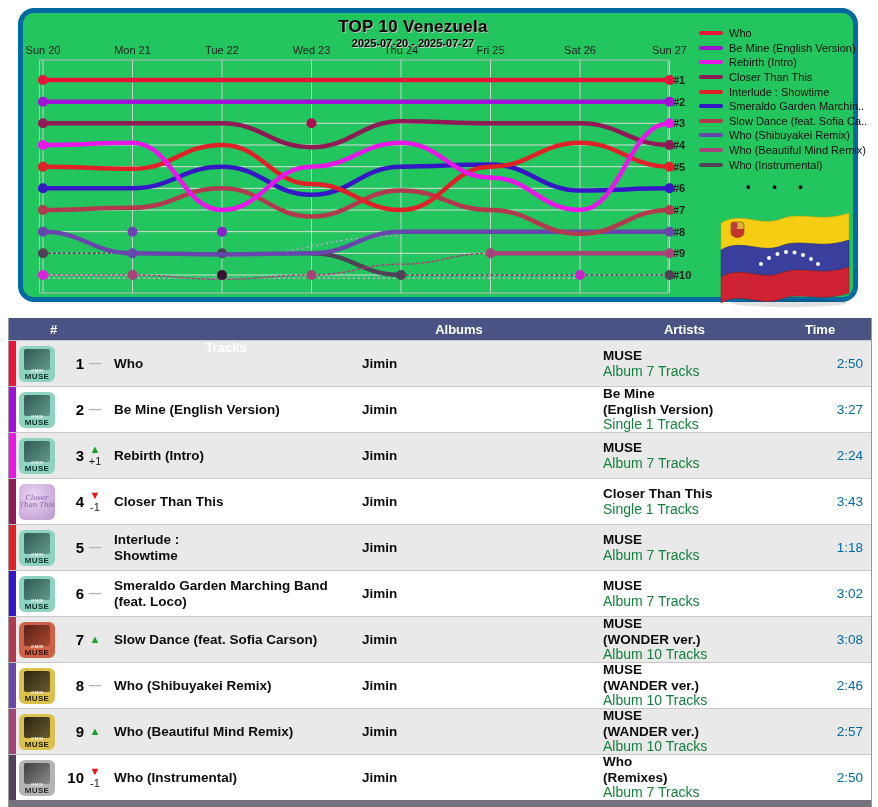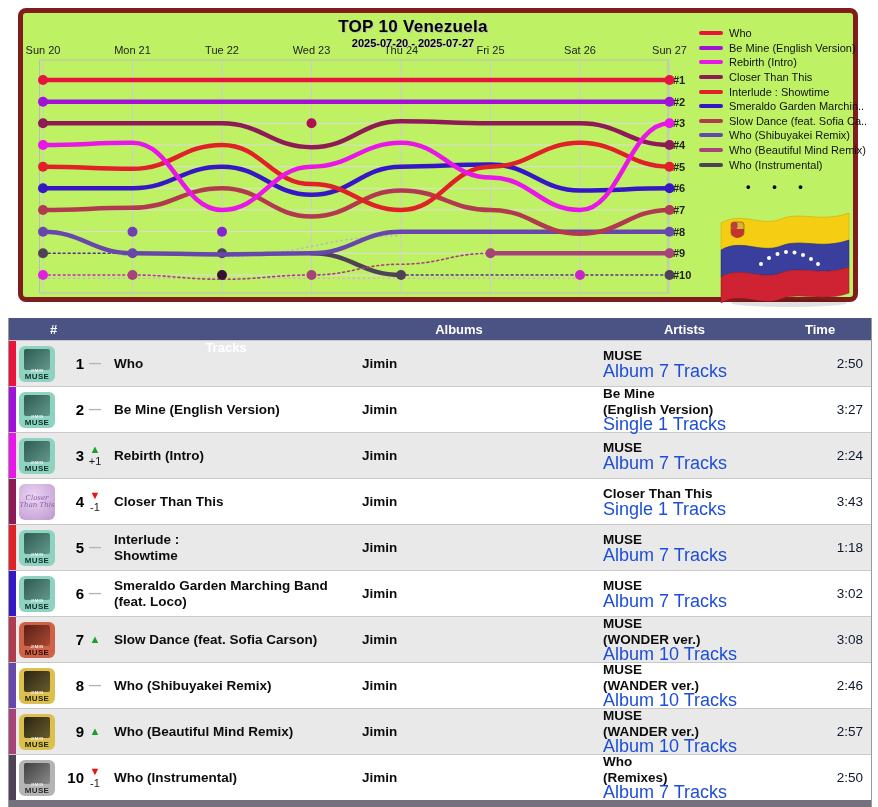--- a/index.html
+++ b/index.html
@@ -1,20 +1,20 @@
 <!DOCTYPE html>
 <html><head>
 <meta charset="utf-8">
 <style>
   html,body{margin:0;padding:0;background:#fff;font-family:"Liberation Sans",sans-serif;}
   #stage{position:relative;width:878px;height:807px;background:#fff;overflow:hidden;}
 
   
   #chart-panel{position:absolute;left:18px;top:8px;width:830px;height:284px;
-    border:5px solid #7f1d1d;border-radius:8px;background:#bef264;}
+    border:5px solid #0369a1;border-radius:16px;background:#22c55e;}
   #chart-title-wrap{position:absolute;left:120px;top:4px;width:540px;text-align:center;z-index:3;}
   #chart-title{font-size:17px;font-weight:bold;color:#000;text-shadow:1px 1px 0 #bdbdbd;letter-spacing:.3px;}
   #chart-subtitle{font-size:11px;font-weight:bold;color:#000;text-shadow:1px 1px 0 #cfcfcf;}
   #chartsvg{position:absolute;left:0;top:0;}
   #legend{position:absolute;left:676px;top:13px;width:170px;z-index:2;}
   .lg-item{display:flex;align-items:center;height:14.6px;}
   .lg-swatch{width:24px;height:4px;border-radius:2px;flex:0 0 24px;margin-right:6px;}
   .lg-label{font-size:11px;color:#111;white-space:nowrap;}
   #legend-more{position:absolute;left:676px;top:166px;width:160px;text-align:center;
     font-size:13px;font-weight:bold;color:#000;letter-spacing:9px;}
@@ -45,22 +45,22 @@
      font-weight:bold;font-size:15px;color:#000;}
   .chgc{width:22px;flex:0 0 22px;display:flex;flex-direction:column;align-items:center;justify-content:center;line-height:11px;}
   .dash{color:#b3b3b3;font-weight:bold;font-size:12px;}
   .tri{font-size:11px;} .tri.up{color:#18a02c;} .tri.down{color:#ee1111;}
   .amt{font-size:11px;color:#1a1a1a;margin-top:1px;}
   .trackc{width:248px;flex:0 0 248px;display:flex;flex-direction:column;justify-content:center;
      font-weight:bold;font-size:13.5px;color:#0d0d0d;line-height:16px;padding-left:8px;}
   .artistc{width:241px;flex:0 0 241px;display:flex;align-items:center;font-weight:bold;font-size:13.5px;color:#0d0d0d;}
   .albumc{width:210px;flex:0 0 210px;display:flex;flex-direction:column;justify-content:center;line-height:15.5px;}
   .albline{font-weight:bold;font-size:13.5px;color:#0d0d0d;}
-  .albsub{font-size:18px;color:#1d4ed8;}
-  .timec{flex:1;display:flex;align-items:center;justify-content:flex-end;padding-right:8px;font-size:13.5px;color:#0f172a;}
+  .albsub{font-size:14px;color:#15803d;}
+  .timec{flex:1;display:flex;align-items:center;justify-content:flex-end;padding-right:8px;font-size:13.5px;color:#0369a1;}
   #tfoot{height:7px;background:#75707e;}
 </style>
 </head>
 <body>
 
 <div id="stage">
 
   <div id="chart-panel">
     <div id="chart-title-wrap">
       <div id="chart-title">TOP 10 Venezuela</div>

